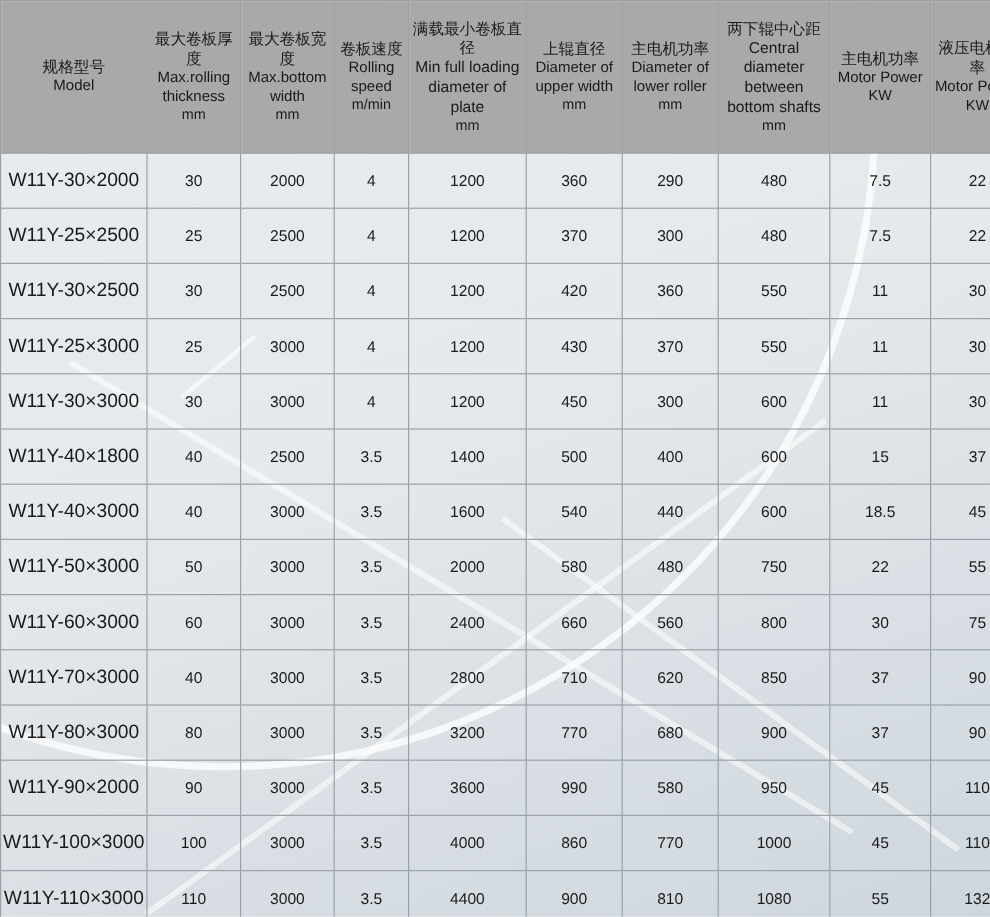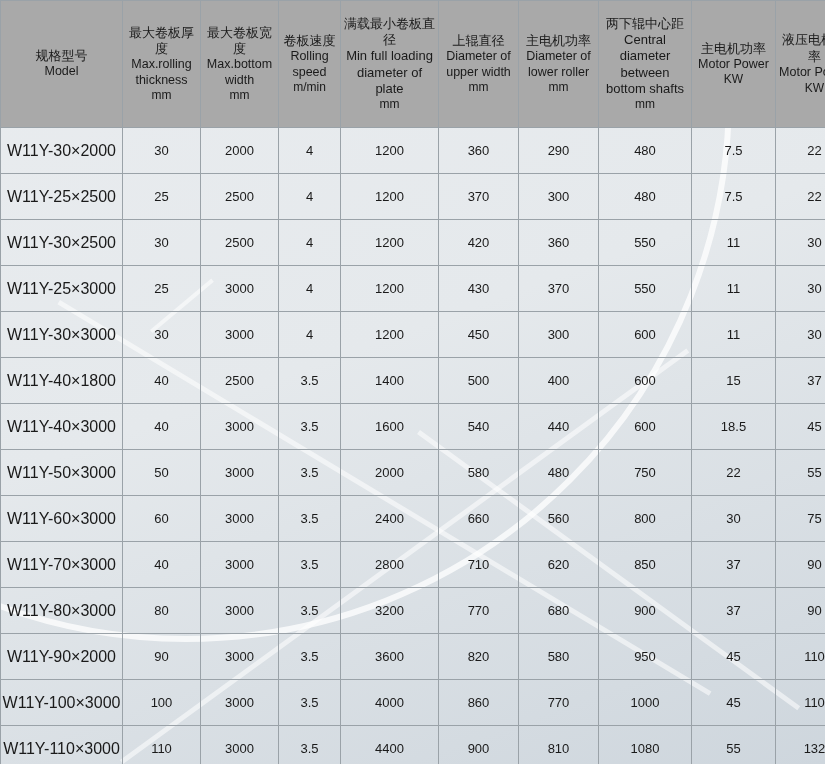--- a/index.html
+++ b/index.html
@@ -286,21 +286,21 @@
           <td>900</td>
           <td>37</td>
           <td>90</td>
         </tr>
         <tr>
           <td class="model">W11Y-90×2000</td>
           <td>90</td>
           <td>3000</td>
           <td>3.5</td>
           <td>3600</td>
-          <td>820</td>
+          <td>990</td>
           <td>580</td>
           <td>950</td>
           <td>45</td>
           <td>110</td>
         </tr>
         <tr>
           <td class="model">W11Y-100×3000</td>
           <td>100</td>
           <td>3000</td>
           <td>3.5</td>

